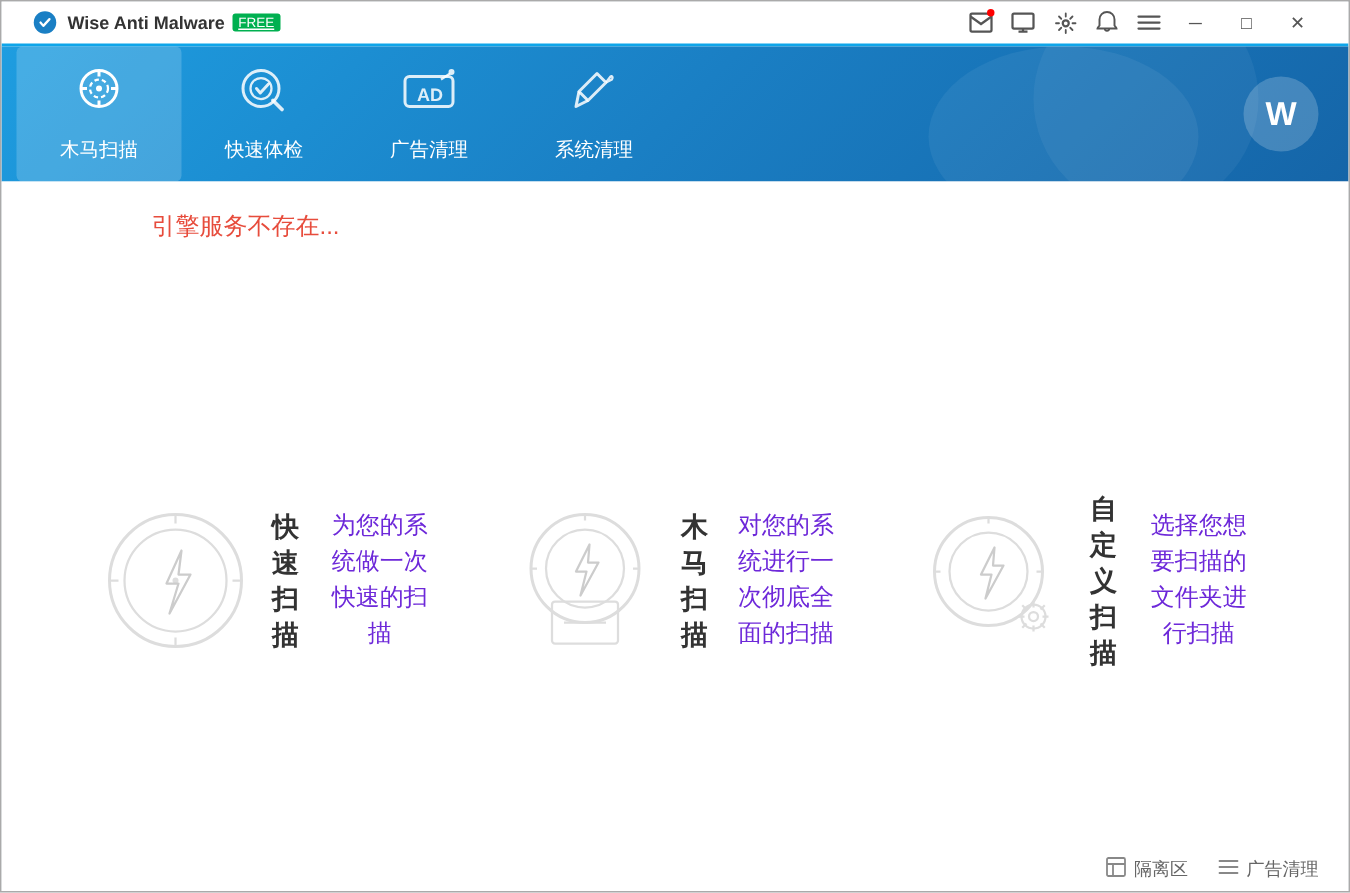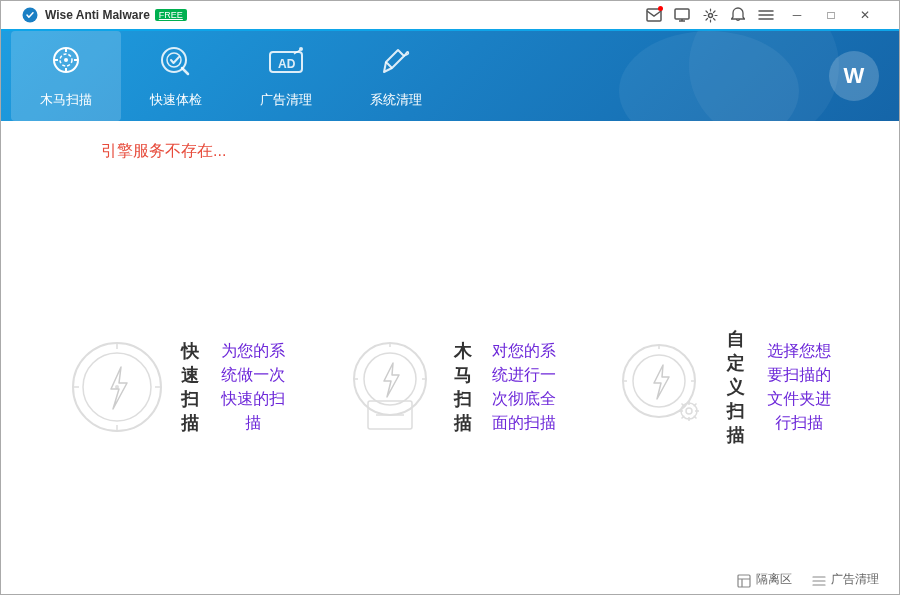--- a/index.html
+++ b/index.html
@@ -217,21 +217,21 @@
       position: absolute;
       bottom: 8px;
       right: 20px;
       display: flex;
       align-items: center;
       gap: 20px;
     }
 
     .footer-item {
       display: flex;
-      align-items: flex-end;
+      align-items: flex-start;
       gap: 5px;
       font-size: 12px;
       color: #666;
       cursor: pointer;
     }
   </style>
 </head>
 <body>
 
 <div class="title-bar">

